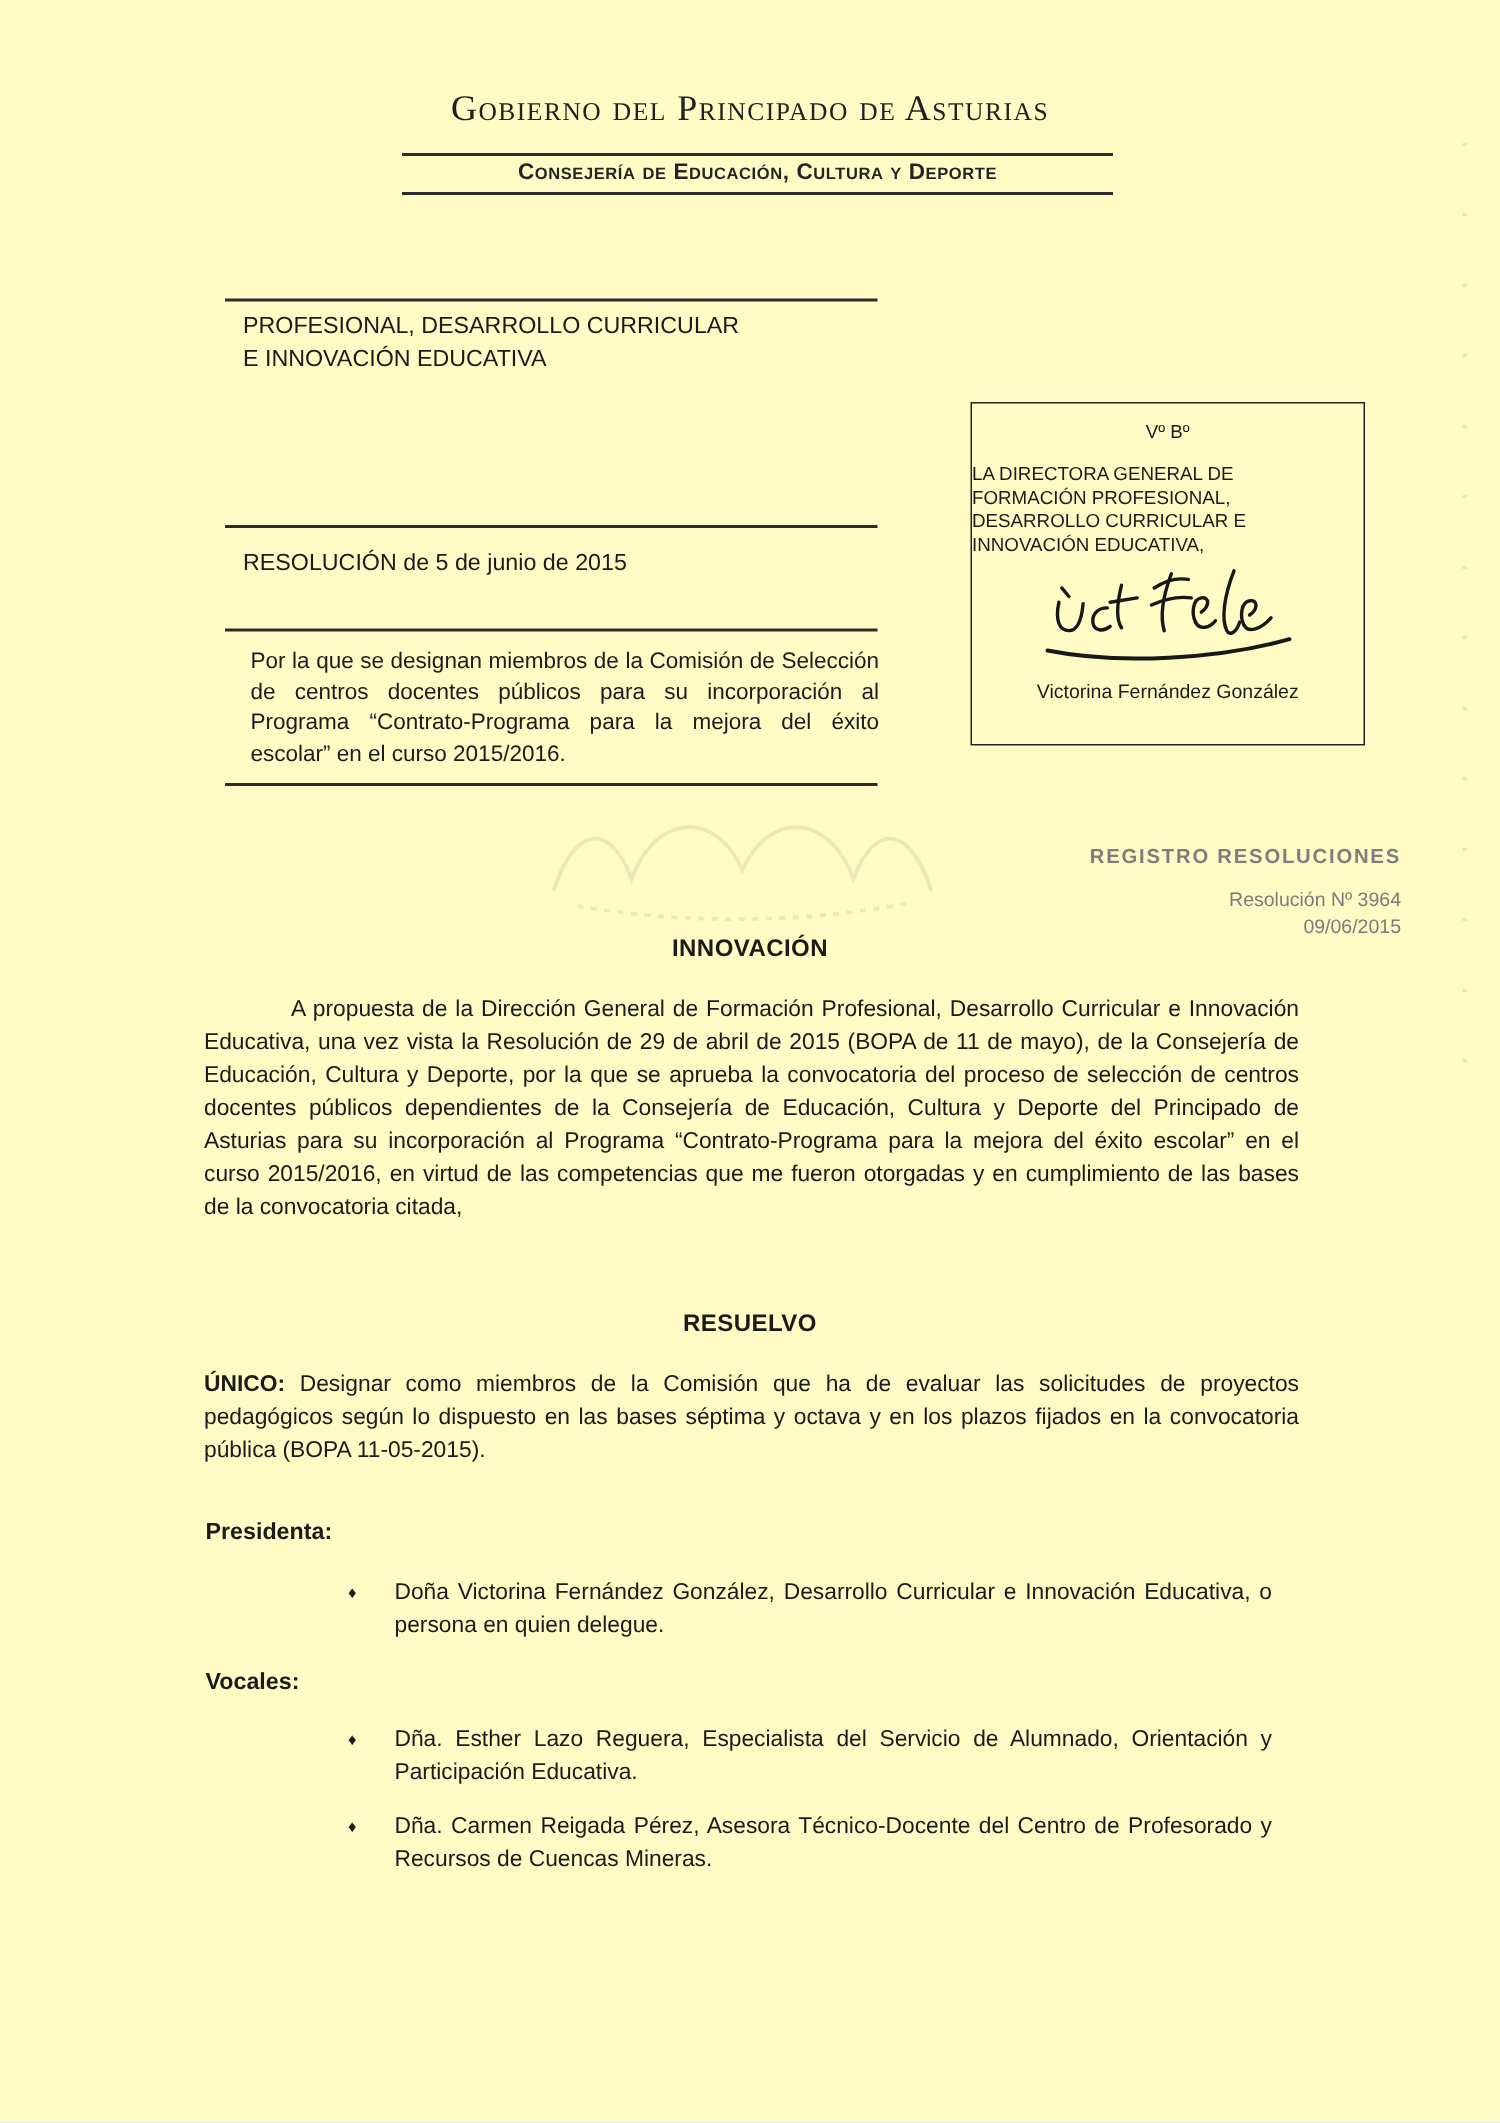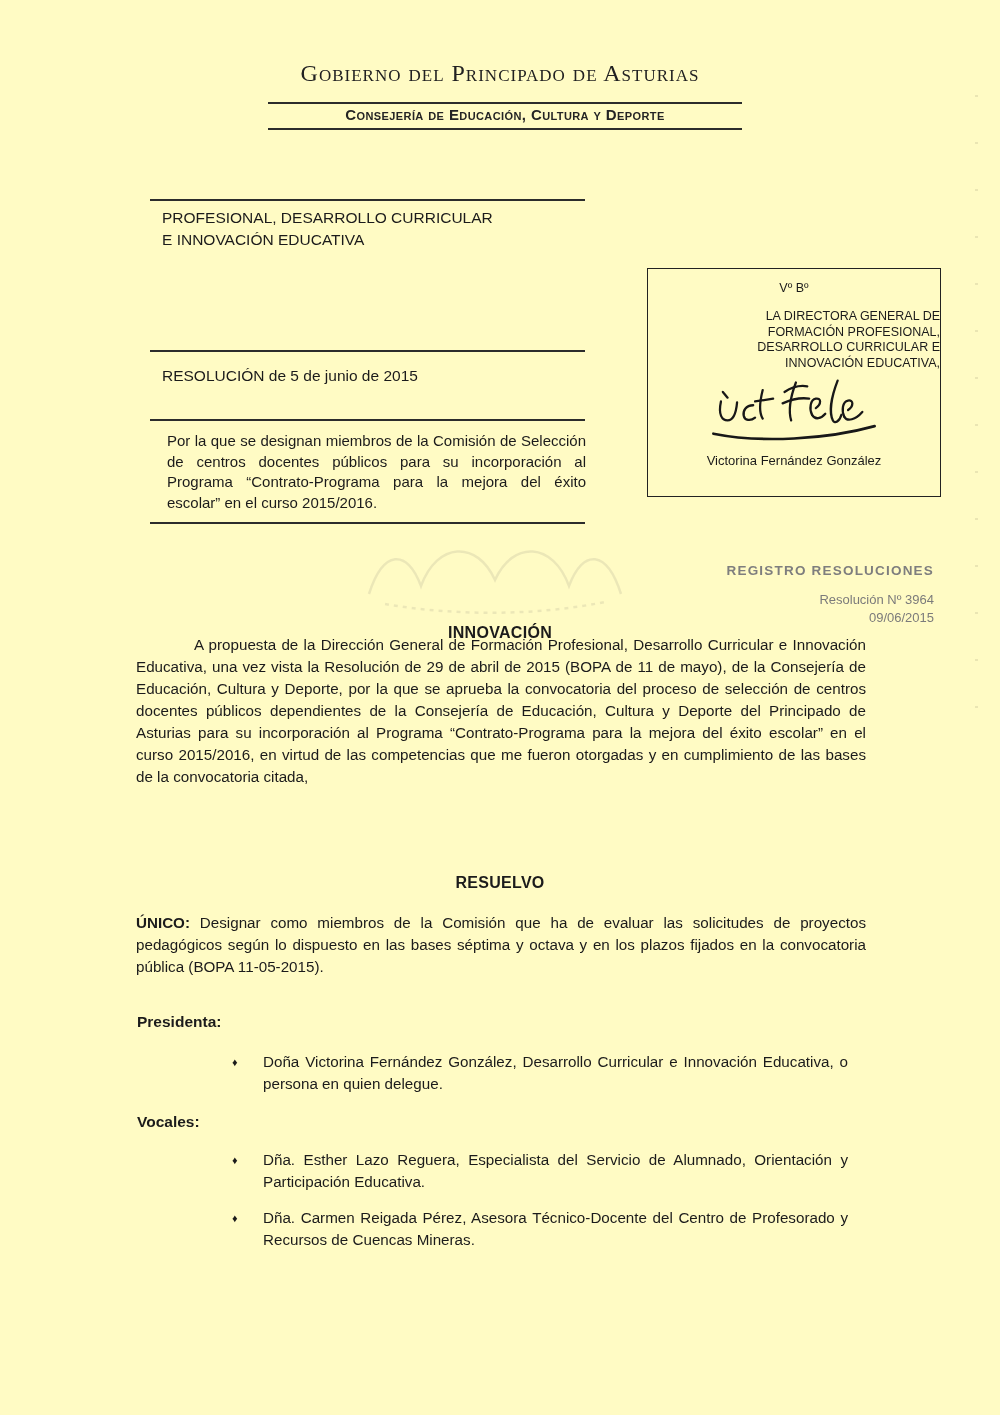--- a/index.html
+++ b/index.html
@@ -33,25 +33,25 @@
   .dg-block{top:207px;left:162px;font-size:15.5px;line-height:22px;}
   .servicio-block{top:293px;left:162px;font-size:15.5px;line-height:22px;}
   .res-date{top:367px;left:162px;font-size:15.5px;}
   .subject-par{
     top:431px;left:167px;width:419px;
     font-size:15px;line-height:20.5px;text-align:justify;
   }
 
   
   .approval-box{
-    left:647px;top:268px;width:294px;height:229px;
+    left:647px;top:268px;width:263px;height:229px;
     border:1.5px solid #242424;box-sizing:border-box;
   }
   .vb-label{top:12px;left:0;width:100%;text-align:center;font-size:12.5px;}
-  .box-title{top:40px;left:0;width:100%;text-align:right;font-size:12.5px;line-height:15.5px;}
+  .box-title{top:40px;left:0;width:100%;text-align:left;font-size:12.5px;line-height:15.5px;}
   .sig-wrap{top:104px;left:50%;transform:translateX(-50%);}
   .signer{top:184px;left:0;width:100%;text-align:center;font-size:13px;}
 
   
   .stamp{color:#7b7b7b;text-align:right;right:66px;}
   .stamp-title{top:563px;font-size:13.5px;font-weight:bold;letter-spacing:1.2px;color:#7e7e7e;}
   .stamp-number{top:592px;font-size:13px;}
   .stamp-date{top:610px;font-size:13px;}
 
   
@@ -62,21 +62,21 @@
     opacity:0.25;
   }
 
   
   .heading-center{left:0;width:1000px;text-align:center;font-weight:bold;font-size:16px;letter-spacing:0.3px;}
   .res-heading{top:624px;}
   .resuelvo-heading{top:874px;}
   .para{
     left:136px;width:730px;font-size:15.2px;line-height:22px;text-align:justify;
   }
-  .para1{top:634px;text-indent:58px;}
+  .para1{top:662px;text-indent:58px;}
   .unico-par{top:912px;}
   .b{font-weight:bold;margin-top:47px;}
   .section-label{left:137px;font-weight:bold;font-size:15.5px;}
   .presidenta-heading{top:1013px;}
   .vocales-heading{top:1113px;}
 
   .bullet-row{
     position:absolute;left:232px;width:616px;
     display:flex;align-items:flex-start;
   }

